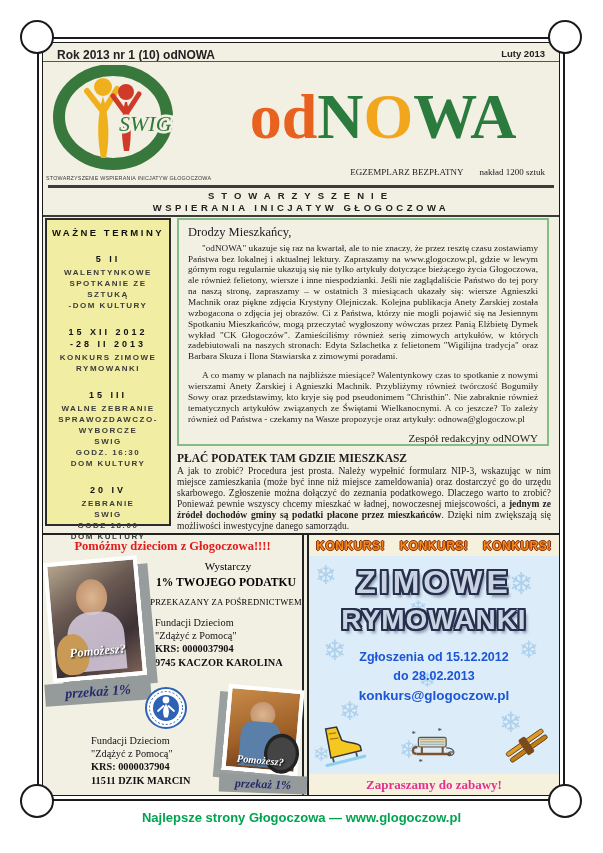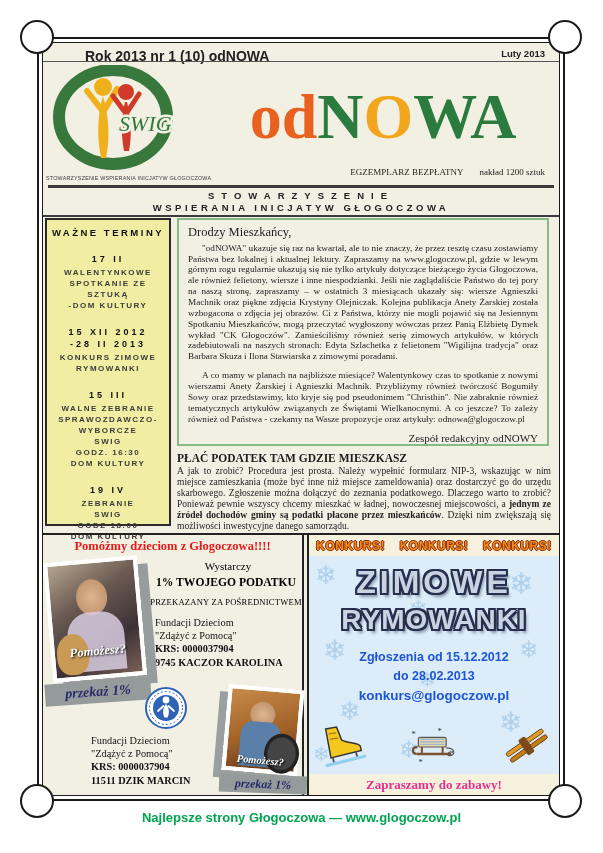--- a/index.html
+++ b/index.html
@@ -18,21 +18,21 @@
            border:1px solid #1a1a1a; background:#f2efe3; overflow:hidden; }
   .notch { position:absolute; width:34px; height:34px; border-radius:50%;
            background:#ffffff; border:2px solid #1a1a1a; z-index:6; }
   .notch.tl { left:20px;  top:20px; }
   .notch.tr { left:548px; top:20px; }
   .notch.bl { left:20px;  top:784px; }
   .notch.br { left:548px; top:784px; }
 
   
   .mast-issue { position:absolute; left:14px; top:5px; font-family:"Liberation Sans",sans-serif;
-                font-weight:bold; font-size:14px; color:#222;margin-left:28px; }
+                font-weight:bold; font-size:12px; color:#222; }
   .mast-date  { position:absolute; right:14px; top:5px; font-family:"Liberation Sans",sans-serif;
                 font-weight:bold; font-size:9.5px; color:#222; }
   .mast-rule  { position:absolute; left:0; right:0; top:18px; height:1px; background:#555; }
 
   .logo { position:absolute; left:10px; top:22px; width:140px; height:108px; }
   .logo-caption { position:absolute; left:3px; top:132px; width:175px; white-space:nowrap;
                   font-family:"Liberation Sans",sans-serif; font-size:5.4px; letter-spacing:0.2px; color:#3a3a3a; }
 
   .paper-title { position:absolute; left:168px; top:42px; width:344px; text-align:center;
                  font-family:"Liberation Serif",serif; font-weight:bold; font-size:64px; line-height:1; }
@@ -189,21 +189,21 @@
     <div class="rule-thick"></div>
     <div class="org-banner">
       <div class="org-l1">STOWARZYSZENIE</div>
       <div class="org-l2">WSPIERANIA INICJATYW GŁOGOCZOWA</div>
     </div>
     <div class="rule-thin2"></div>
 
     <div class="sidebar">
       <div class="sidebar-title">WAŻNE TERMINY</div>
       <div class="event">
-        <div class="event-date">17 II</div>
+        <div class="event-date">5 II</div>
         <div class="event-text">WALENTYNKOWE
 SPOTKANIE ZE
 SZTUKĄ
 -DOM KULTURY</div>
       </div>
       <div class="event">
         <div class="event-date">15 XII 2012
 -28 II 2013</div>
         <div class="event-text">KONKURS ZIMOWE
 RYMOWANKI</div>
@@ -211,21 +211,21 @@
       <div class="event">
         <div class="event-date">15 III</div>
         <div class="event-text">WALNE ZEBRANIE
 SPRAWOZDAWCZO-
 WYBORCZE
 SWIG
 GODZ. 16:30
 DOM KULTURY</div>
       </div>
       <div class="event">
-        <div class="event-date">19 IV</div>
+        <div class="event-date">20 IV</div>
         <div class="event-text">ZEBRANIE
 SWIG
 GODZ 18:00
 DOM KULTURY</div>
       </div>
     </div>
 
     <div class="letter">
       <div class="salutation">Drodzy Mieszkańcy,</div>
       <p>"odNOWA" ukazuje się raz na kwartał, ale to nie znaczy, że przez resztę czasu zostawiamy Państwa bez lokalnej i aktualnej lektury. Zapraszamy na www.glogoczow.pl, gdzie w lewym górnym rogu regularnie ukazują się nie tylko artykuły dotyczące bieżącego życia Głogoczowa, ale również felietony, wiersze i inne niespodzianki. Jeśli nie zaglądaliście Państwo do tej pory na naszą stronę, zapraszamy – w ostatnich 3 miesiącach ukazały się: wiersze Agnieszki Machnik oraz piękne zdjęcia Krystyny Olejniczak. Kolejna publikacja Anety Żarskiej została wzbogacona o zdjęcia jej obrazów. Ci z Państwa, którzy nie mogli pojawić się na Jesiennym Spotkaniu Mieszkańców, mogą przeczytać wygłoszony wówczas przez Panią Elżbietę Dymek wykład "CK Głogoczów". Zamieściliśmy również serię zimowych artykułów, w których zadebiutowali na naszych stronach: Edyta Szlachetka z felietonem "Wigilijna tradycja" oraz Barbara Skuza i Ilona Stawiarska z zimowymi poradami.</p>

